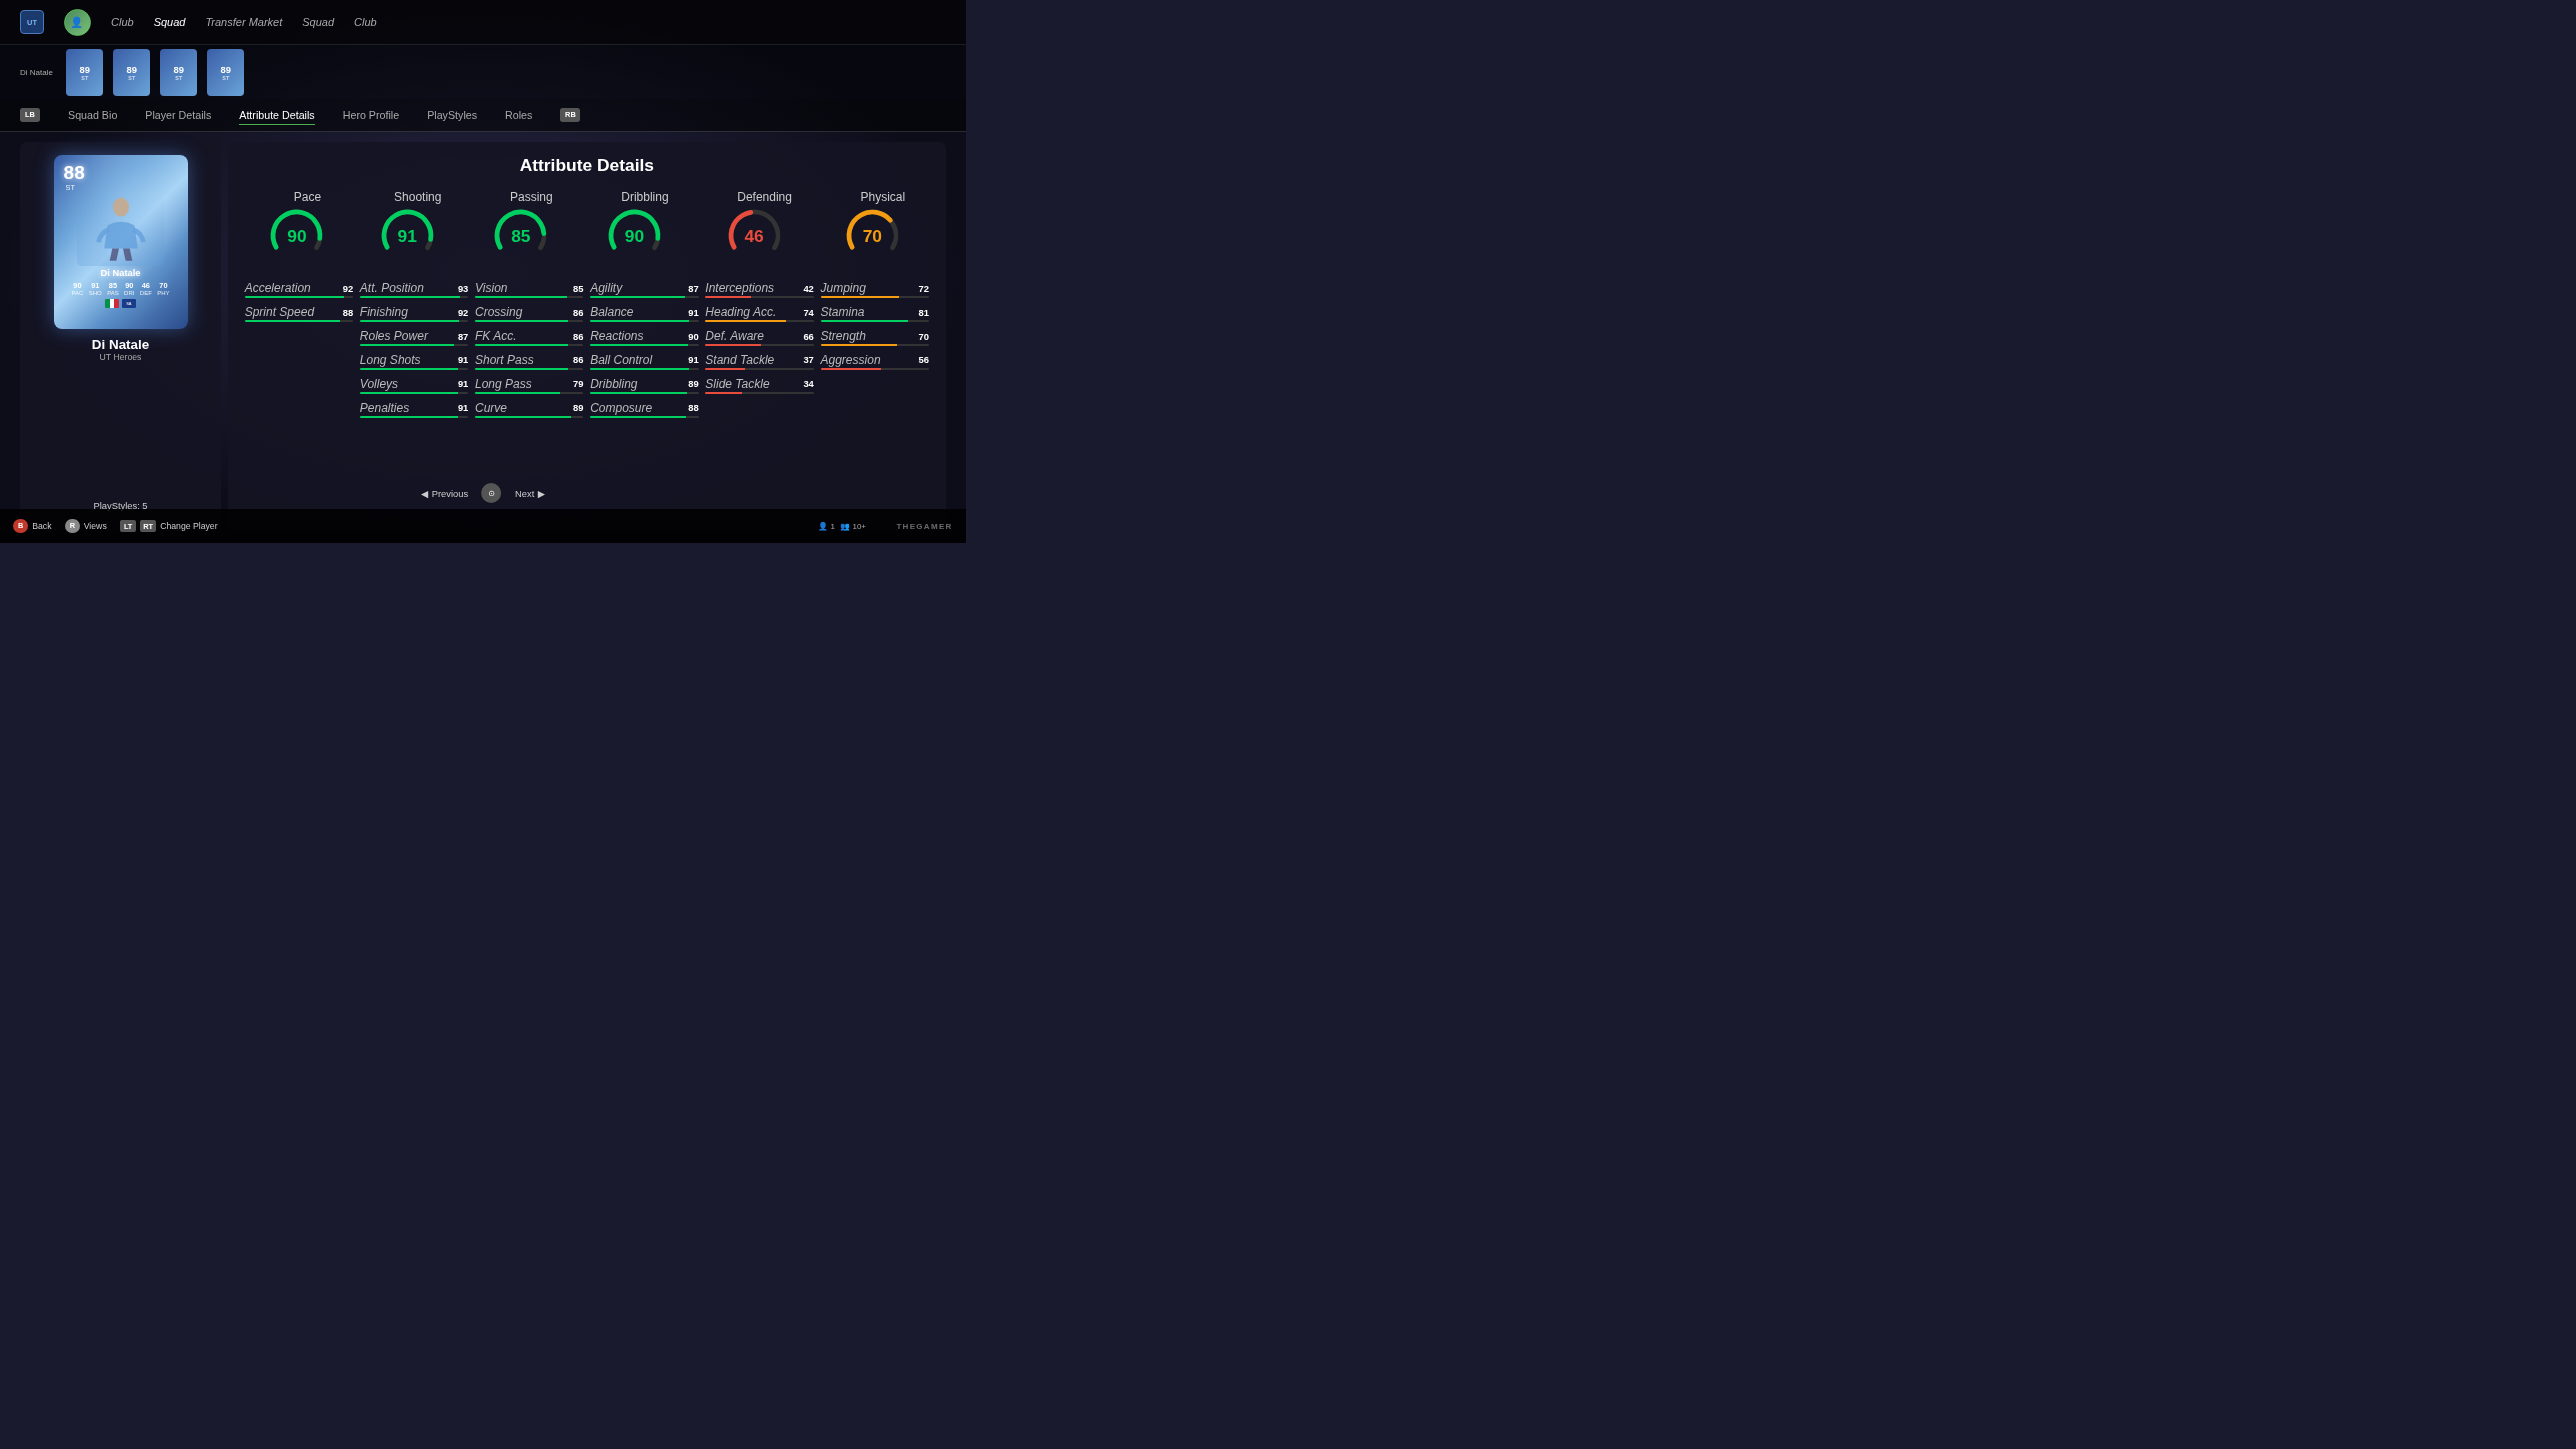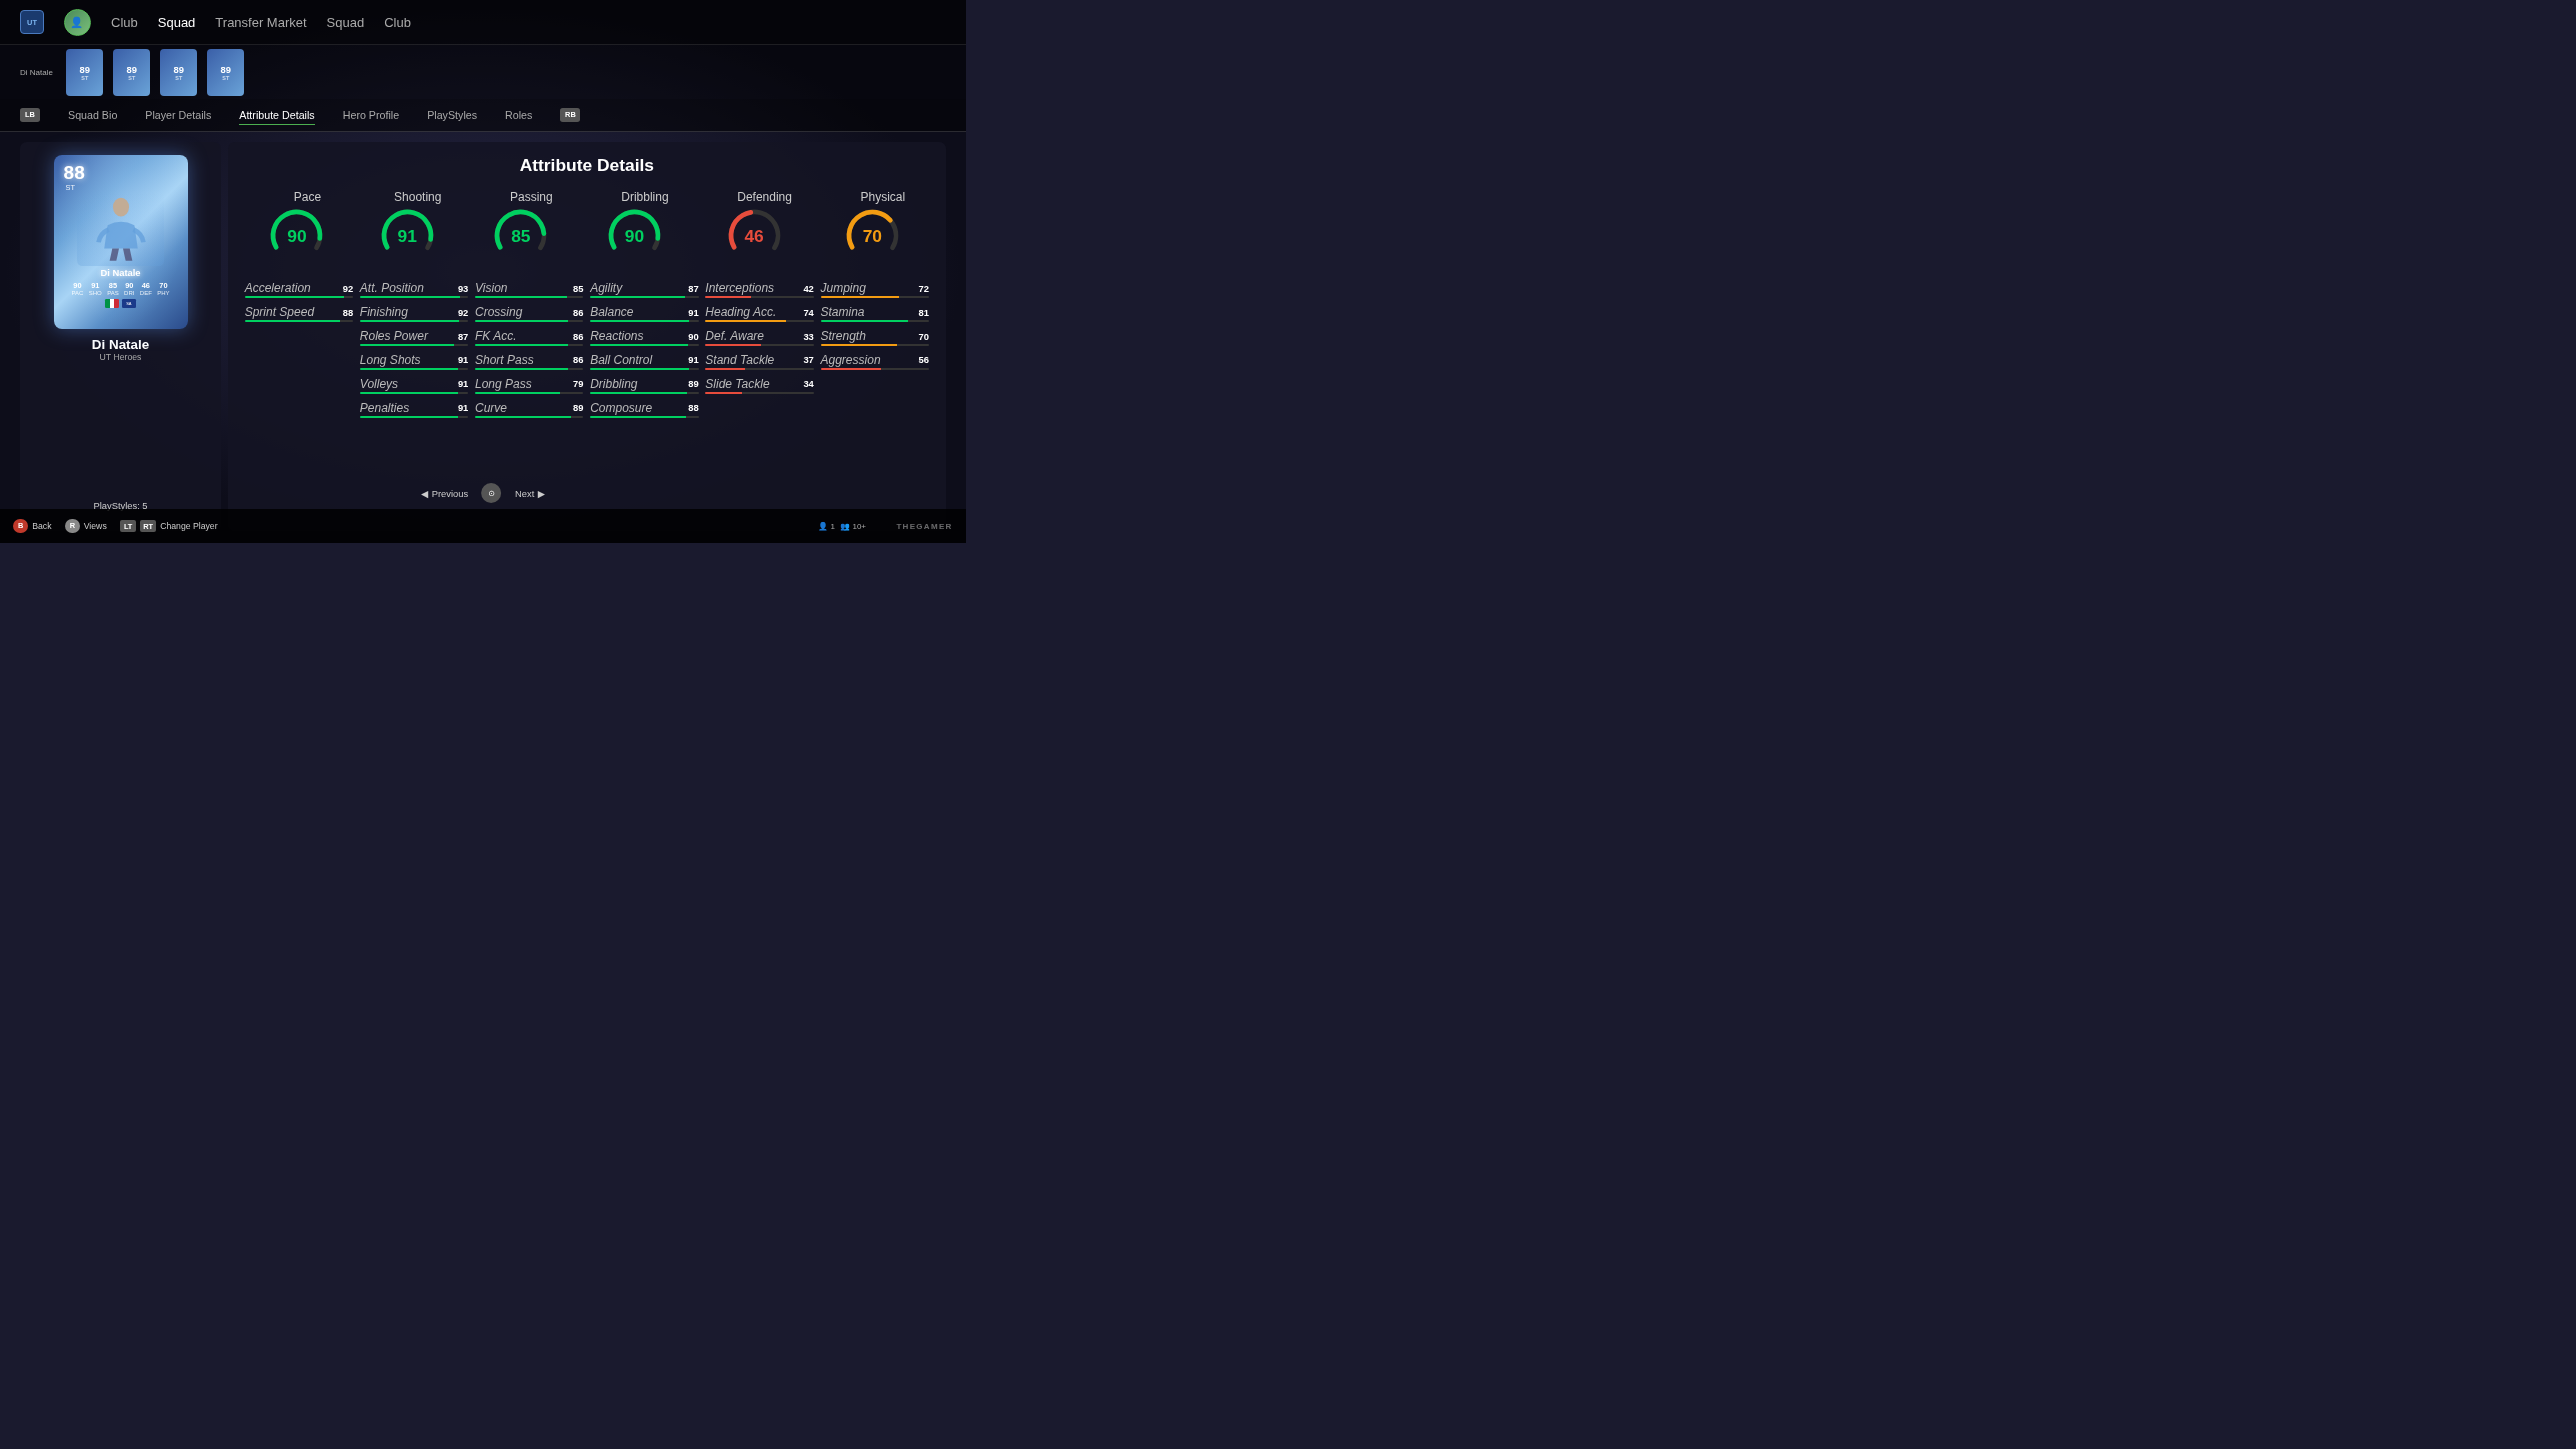--- a/index.html
+++ b/index.html
@@ -43,23 +43,24 @@
       border-radius: 4px;
       display: flex;
       align-items: center;
       justify-content: center;
       font-size: 7.4px;
       font-weight: bold;
       color: #7ab3ef;
     }
 
     .nav-item {
-      font-size: 13px;
+      font-size: 11px;
       color: #aaa;
       cursor: pointer;
+      font-style: italic;
     }
     .nav-item.active { color: #fff; }
 
     
     .cards-row {
       position: relative;
       z-index: 5;
       display: flex;
       align-items: center;
       padding: 3.4px 20px;
@@ -825,21 +826,21 @@
           <div class="attr-row">
         <div class="attr-name-val">
           <span class="attr-name">Heading Acc.</span>
           <span class="attr-val">74</span>
         </div>
         <div class="attr-bar" style="background: linear-gradient(to right, #f39c12 74%, #333 74%);"></div>
       </div>
           <div class="attr-row">
         <div class="attr-name-val">
           <span class="attr-name">Def. Aware</span>
-          <span class="attr-val">33</span>
+          <span class="attr-val">66</span>
         </div>
         <div class="attr-bar" style="background: linear-gradient(to right, #e74c3c 51%, #333 51%);"></div>
       </div>
           <div class="attr-row">
         <div class="attr-name-val">
           <span class="attr-name">Stand Tackle</span>
           <span class="attr-val">37</span>
         </div>
         <div class="attr-bar" style="background: linear-gradient(to right, #e74c3c 37%, #333 37%);"></div>
       </div>

